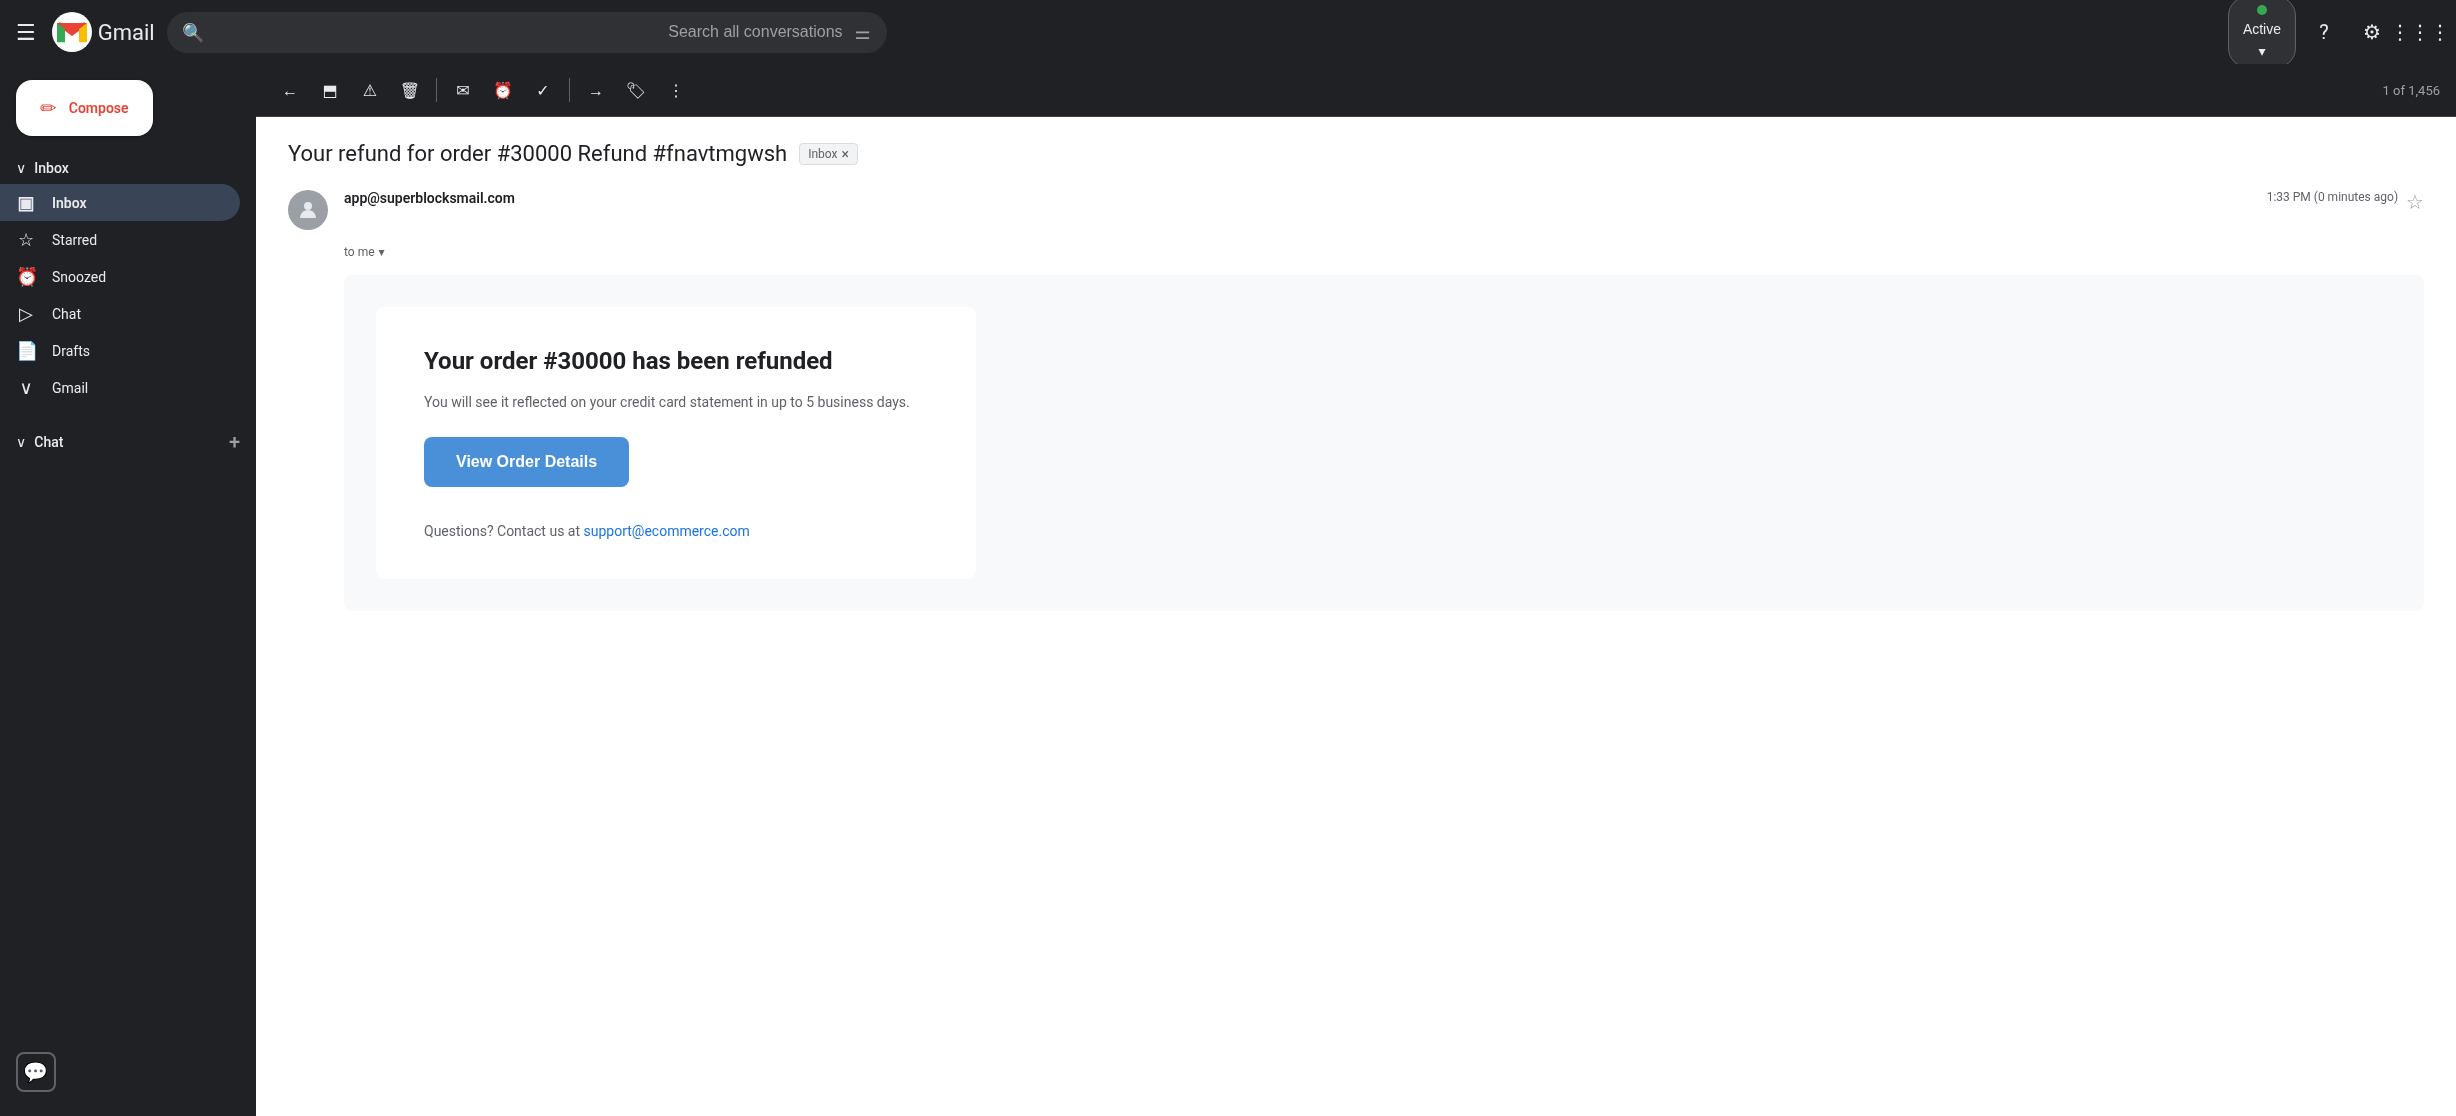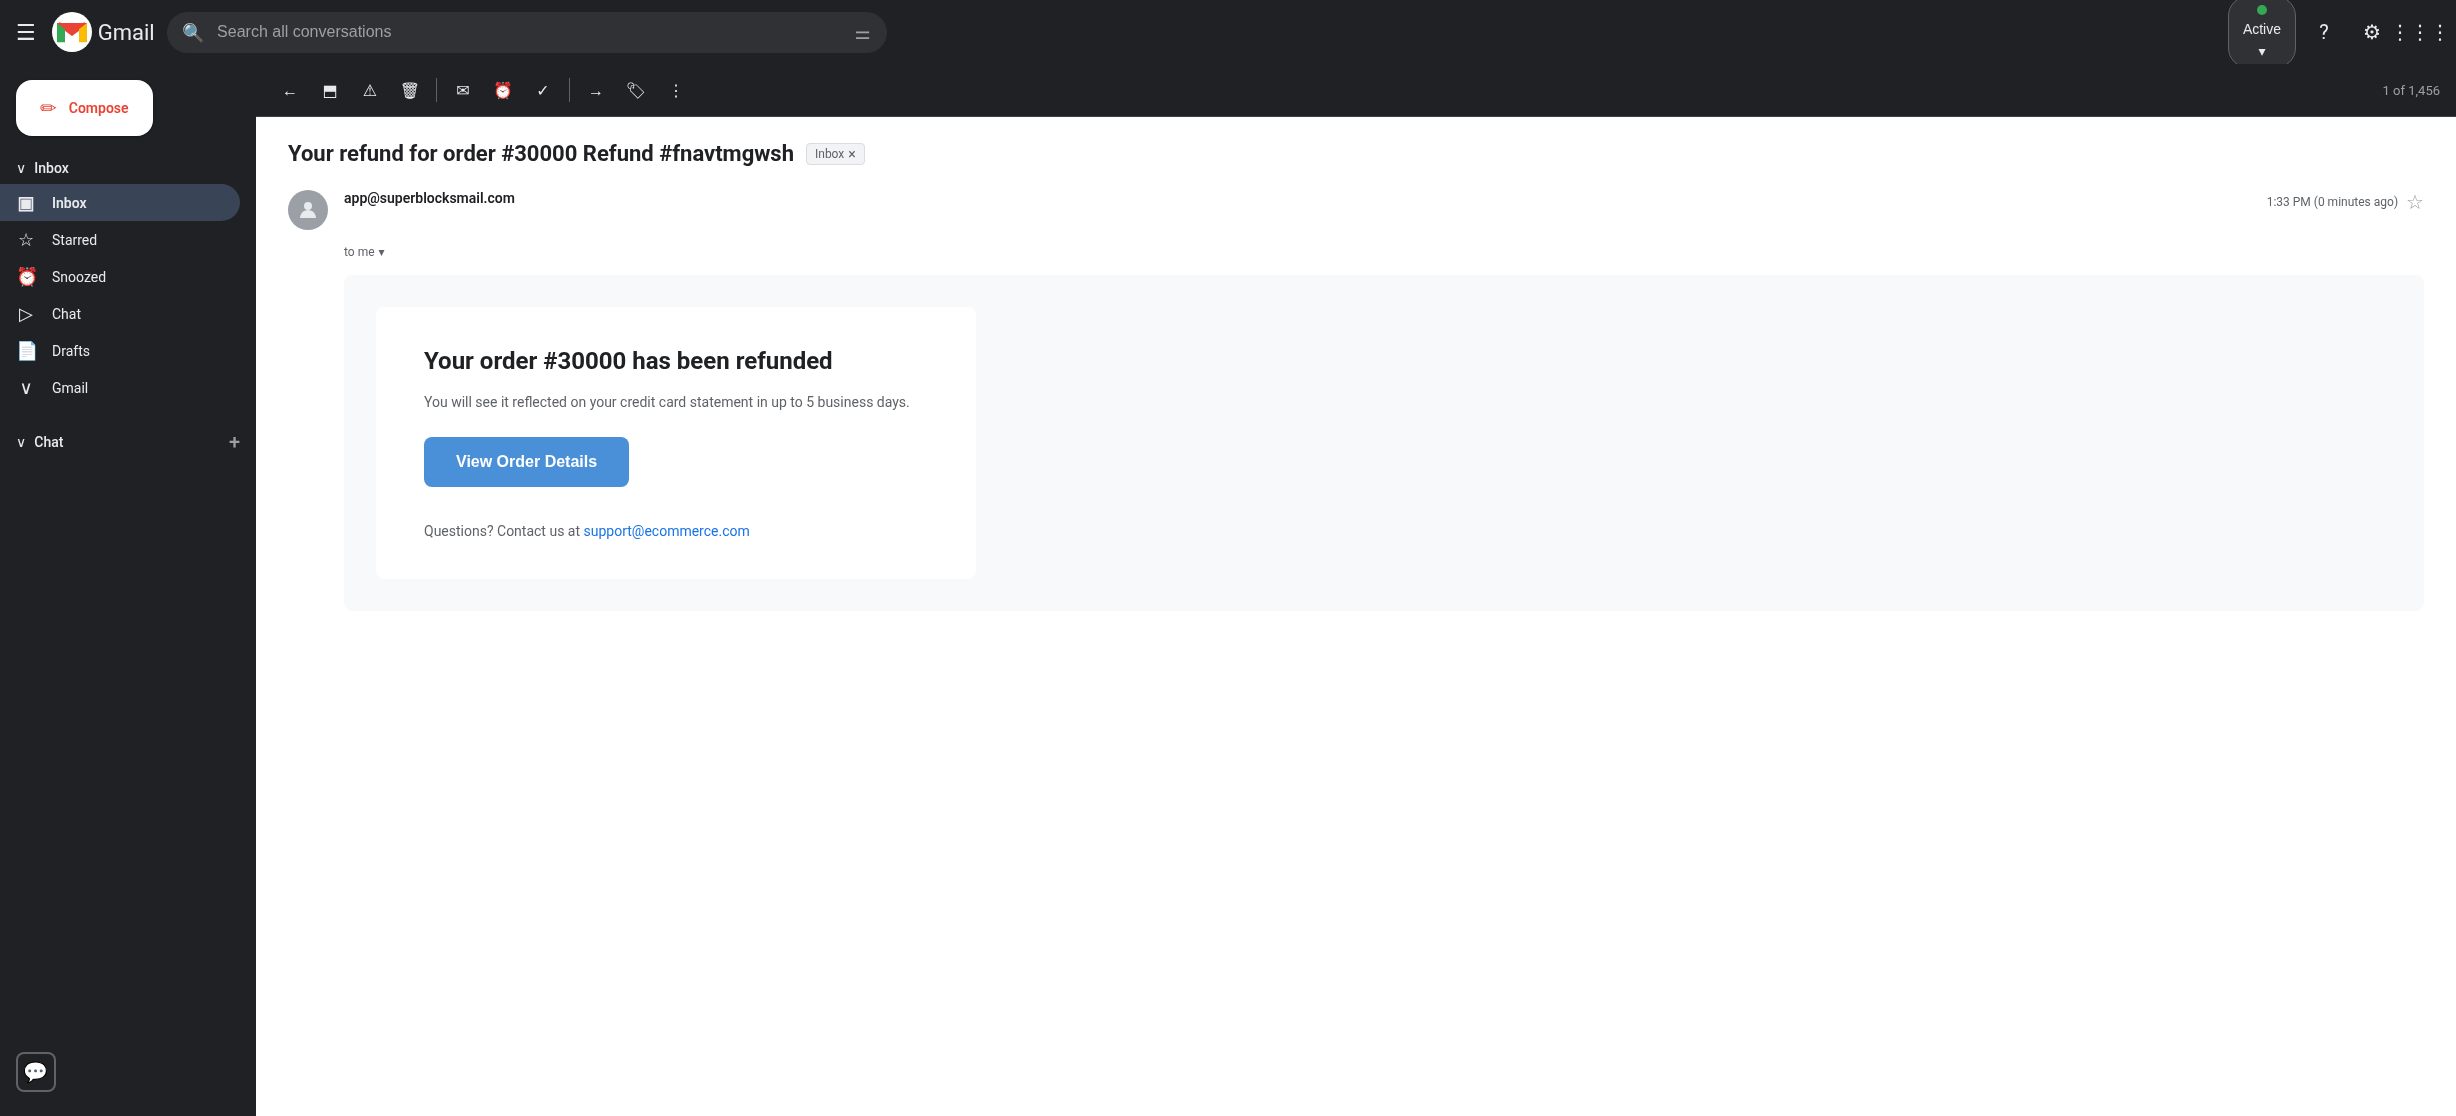--- a/index.html
+++ b/index.html
@@ -37,20 +37,21 @@
       padding: 10px 16px;
       gap: 12px;
     }
     .search-bar input {
       background: transparent;
       border: none;
       outline: none;
       color: #ffffff;
       font-size: 16px;
       flex: 1;
+      text-align: right;
     }
     .search-bar input::placeholder { color: #9aa0a6; }
     .search-icon { color: #9aa0a6; font-size: 18px; }
     .search-filter-icon { color: #9aa0a6; font-size: 18px; margin-left: auto; cursor: pointer; }
     .topbar-right { display: flex; align-items: center; gap: 8px; margin-left: auto; }
     .active-btn {
       background: #303134;
       border: 1px solid #5f6368;
       border-radius: 20px;
       color: #e8eaed;
@@ -184,21 +185,21 @@
 
     
     .email-subject-row {
       display: flex;
       align-items: center;
       gap: 12px;
       margin-bottom: 24px;
     }
     .email-subject-text {
       font-size: 22px;
-      font-weight: 700;
+      font-weight: 400;
       color: #202124;
     }
     .inbox-badge {
       background: #f1f3f4;
       border: 1px solid #dadce0;
       border-radius: 4px;
       padding: 2px 8px;
       font-size: 12px;
       color: #5f6368;
       display: flex; align-items: center; gap: 4px;
@@ -217,21 +218,21 @@
       border-radius: 50%;
       background: #9aa0a6;
       display: flex; align-items: center; justify-content: center;
       color: white;
       font-size: 18px;
       flex-shrink: 0;
     }
     .email-meta { flex: 1; }
     .email-from { font-size: 14px; font-weight: 600; color: #202124; }
     .email-to { font-size: 12px; color: #5f6368; display: flex; align-items: center; gap: 4px; cursor: pointer; margin-top: 39px; }
-    .email-timestamp { font-size: 12px; color: #5f6368; display: flex; align-items: center; gap: 8px; }
+    .email-timestamp { font-size: 12px; color: #5f6368; display: flex; align-items: flex-start; gap: 8px; }
     .star-icon { font-size: 20px; color: #9aa0a6; cursor: pointer; }
 
     
     .email-body {
       background: #f8f9fa;
       border-radius: 8px;
       padding: 32px;
       margin-left: 56px;
     }
     .email-body-inner {

